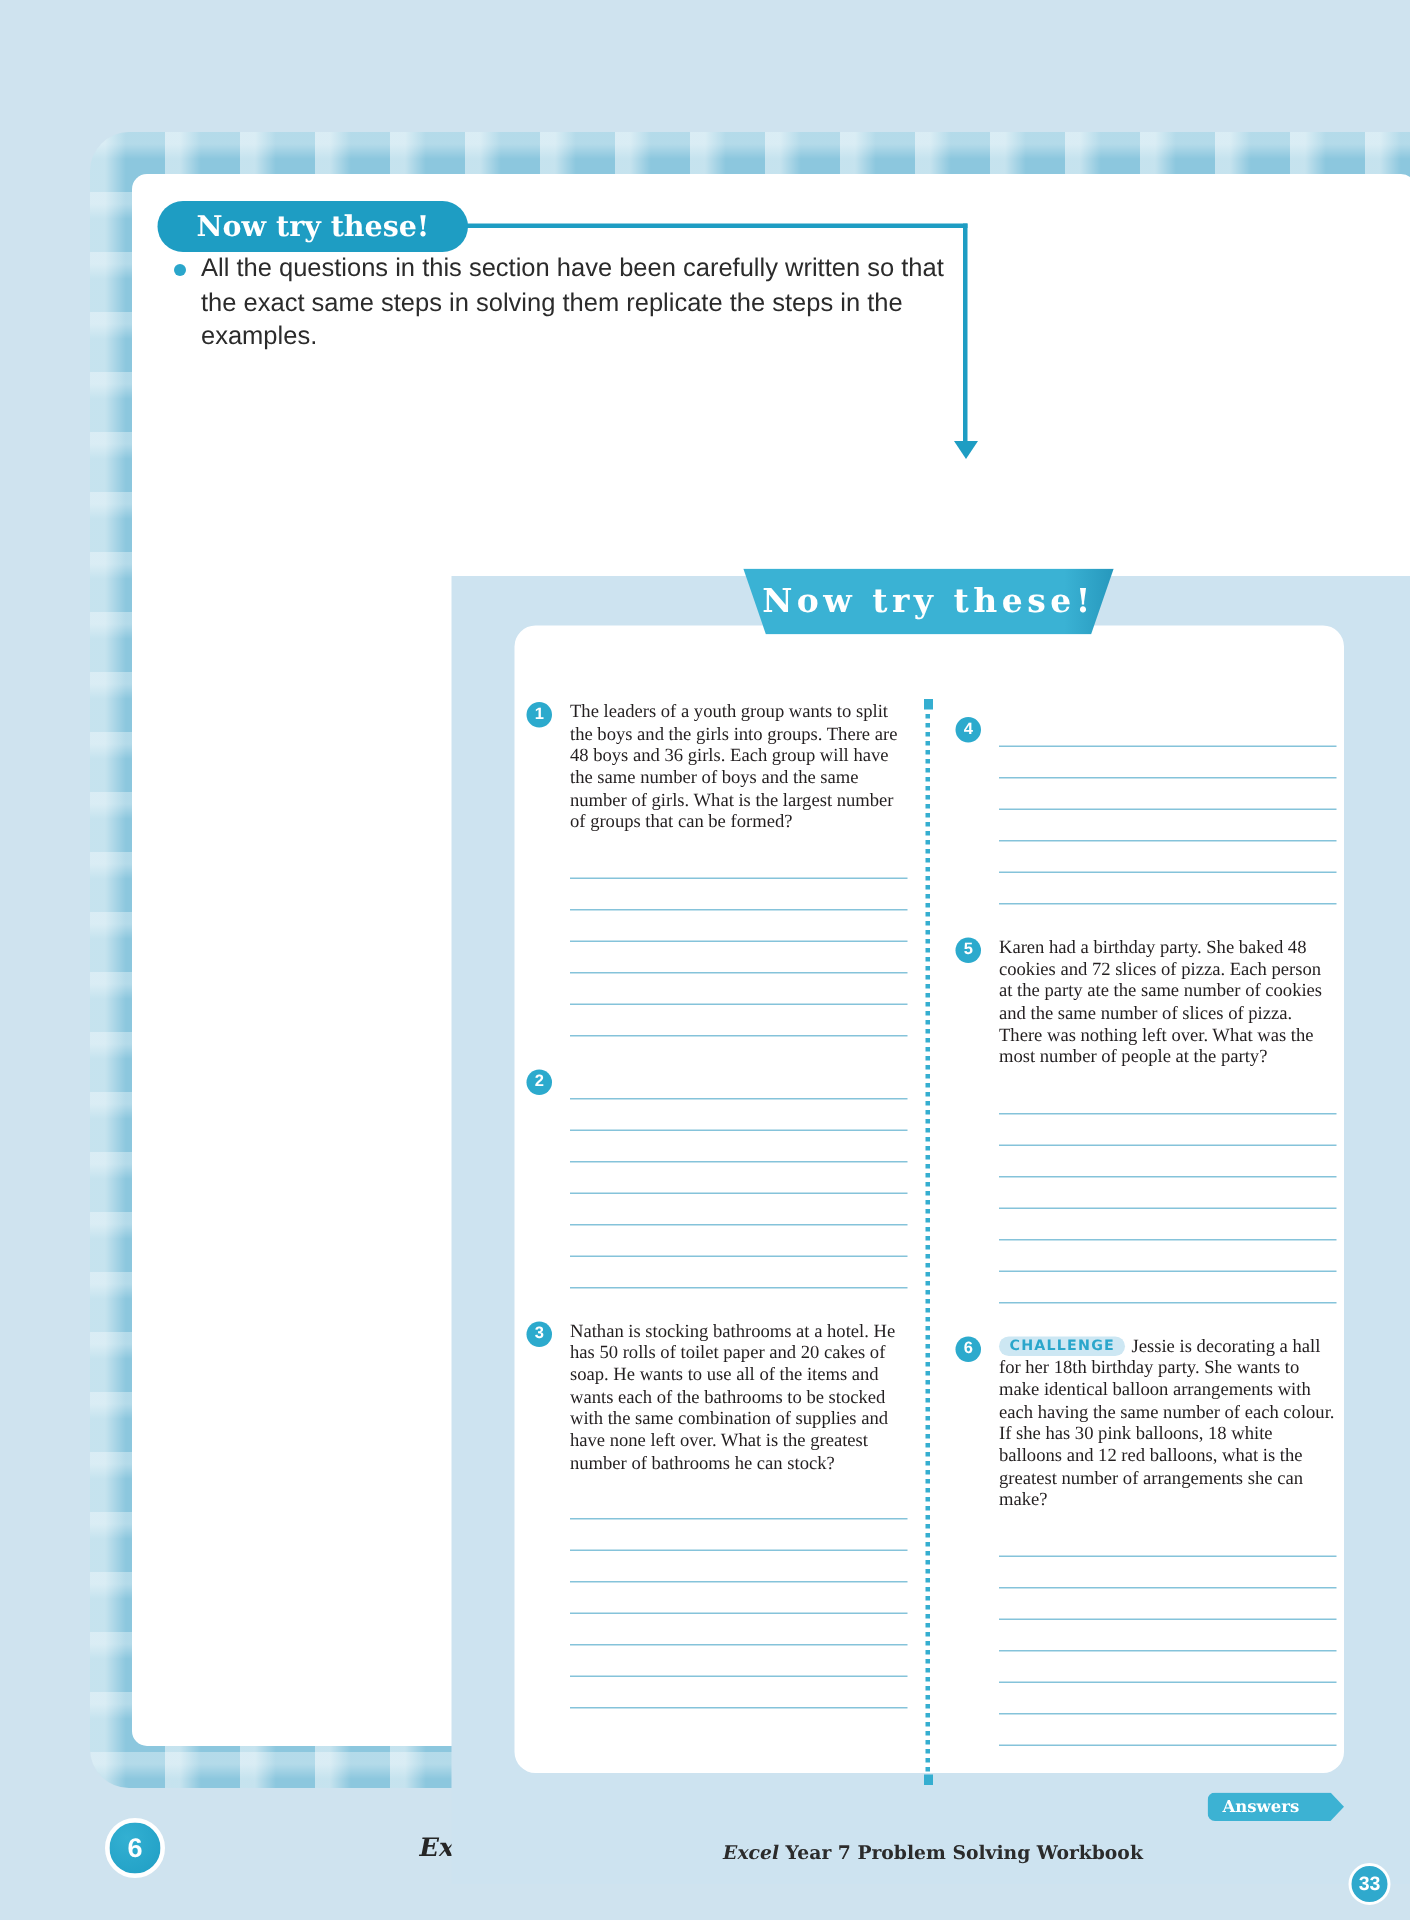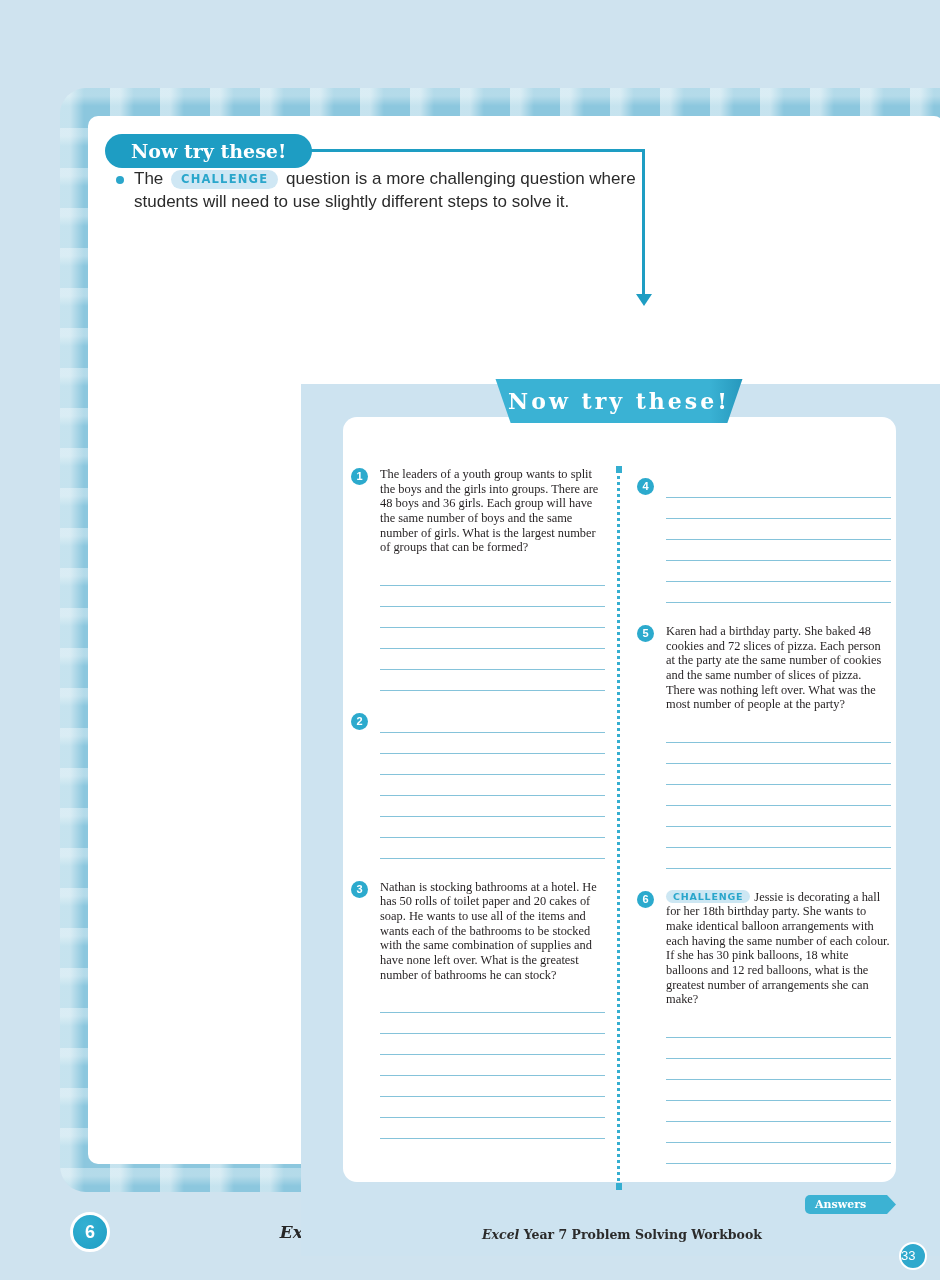--- a/index.html
+++ b/index.html
@@ -51,22 +51,22 @@
   .qtext{margin-left:29px;width:225px;font-family:"Liberation Serif",serif;font-size:12.4px;line-height:1.18;color:#231f20;}
   .challenge-tag{display:inline-block;background:#cde7f3;color:#2aa6cb;font-family:"DejaVu Sans",sans-serif;
     font-weight:bold;font-size:9.5px;letter-spacing:0.8px;padding:1px 7px;border-radius:8px;margin-right:4px;vertical-align:1px;}
   .q-lines{margin:10px 0 0 29px;width:225px;}
   .q-lines i{display:block;height:20px;border-bottom:1px solid #85c3da;}
 
   .answers-badge{position:absolute;left:462px;top:778px;height:19px;line-height:19px;padding:0 16px 0 10px;
     background:#3cb2d3;color:#fff;font-family:"DejaVu Serif",serif;font-weight:bold;font-size:11px;
     border-radius:5px 0 0 5px;clip-path:polygon(0 0,calc(100% - 9px) 0,100% 50%,calc(100% - 9px) 100%,0 100%);z-index:5;}
   .ws-pagenum{position:absolute;left:556px;top:825px;width:28px;height:28px;border-radius:50%;
-    background:#2fa9cd;border:2px solid #fff;box-sizing:border-box;color:#fff;font-weight:normal;
-    font-size:13px;line-height:24px;z-index:6;}
+    background:#2fa9cd;border:2px solid #fff;box-sizing:border-box;color:#fff;font-weight:bold;
+    font-size:13px;text-align:center;line-height:24px;z-index:6;}
   .ws-footer{position:absolute;left:0;bottom:14px;width:100%;text-align:center;
     font-family:"DejaVu Serif",serif;font-weight:bold;font-size:12.5px;color:#2b2b2b;}
 
   
   .outer-pagenum{position:absolute;left:70px;top:1212px;width:40px;height:40px;border-radius:50%;
     background:radial-gradient(circle at 35% 30%, #33b0d2, #1f9ec4);border:3px solid #fff;box-sizing:border-box;
     color:#fff;font-weight:bold;font-size:18px;text-align:center;line-height:34px;}
   .outer-title{position:absolute;left:0;top:1222px;width:940px;text-align:center;
     font-family:"DejaVu Serif",serif;font-weight:bold;font-size:17px;color:#262626;}
   .it{font-style:italic;}
@@ -77,21 +77,21 @@
 <div class="canvas">
   <div class="frame">
     <div class="page">
 
       <div class="callout-pill">Now try these!</div>
       <div class="conn-h"></div>
       <div class="conn-v"></div>
       <div class="conn-arrow"></div>
 
       <ul class="bullets" id="bullets">
-          <li><span>The</span> <span class="challenge-pill">CHALLENGE</span> <span>question is a more challenging question where students will need to use slightly different steps to solve it.</span></li>
+          <li><span>All the questions in this section have been carefully written so that the exact same steps in solving them replicate the steps in the examples.</span></li>
         </ul>
 
       <div class="worksheet">
         <div class="ws-banner">Now try these!</div>
         <div class="card">
           <div class="col col-left" id="col-left">
               <div class="question">
                 <span class="qnum">1</span>
                 <div class="qtext"><span>The leaders of a youth group wants to split the boys and the girls into groups. There are 48 boys and 36 girls. Each group will have the same number of boys and the same number of girls. What is the largest number of groups that can be formed?</span></div>
                 <div class="q-lines">

